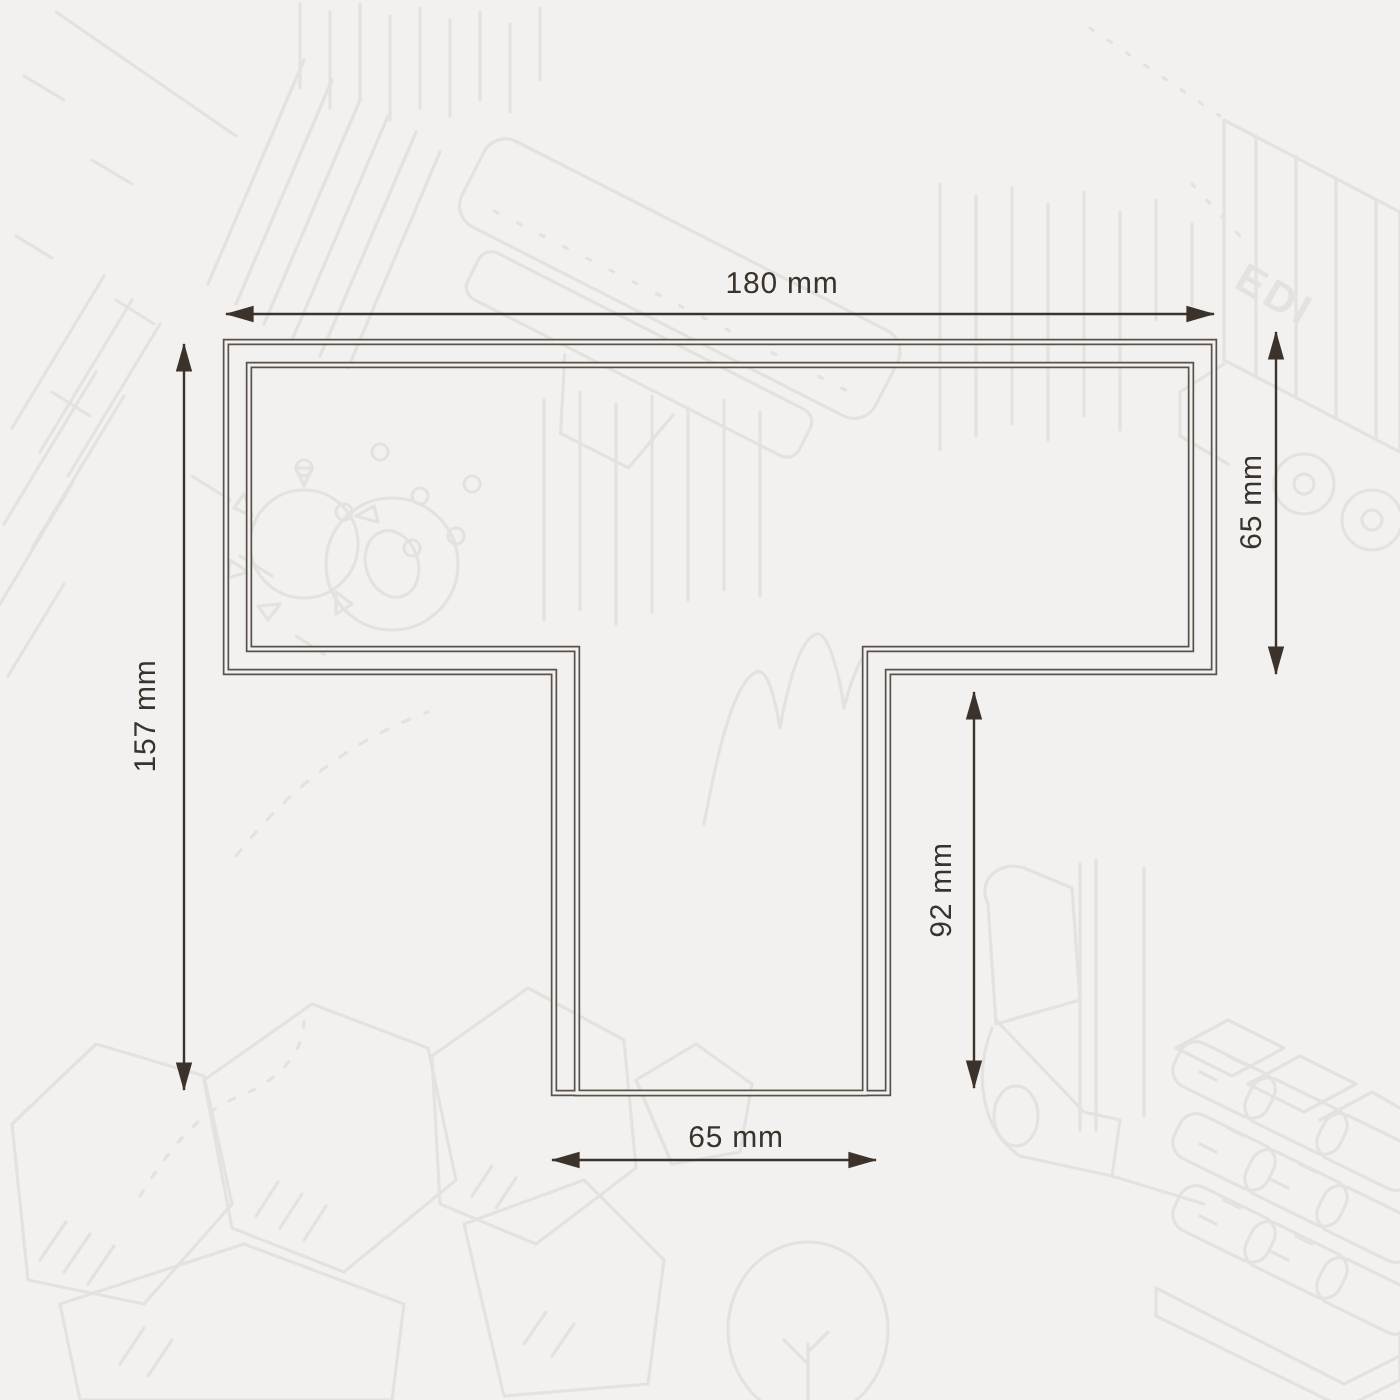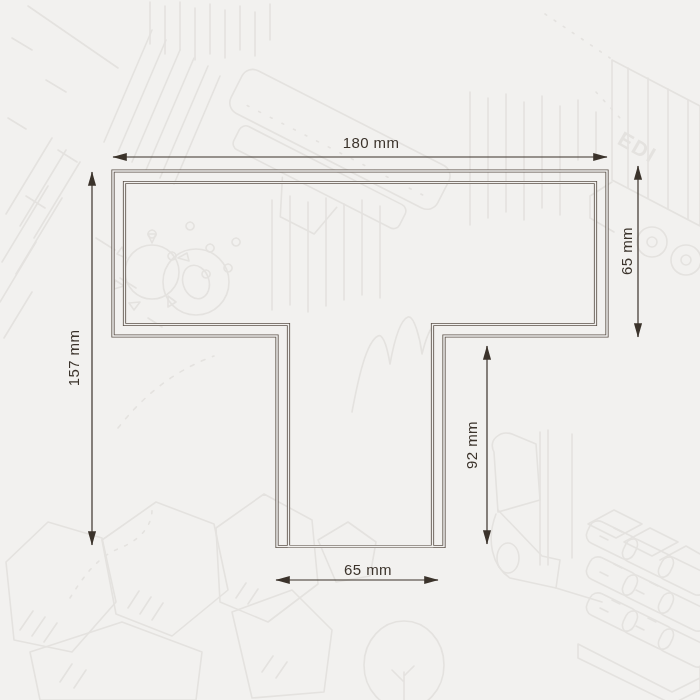--- a/index.html
+++ b/index.html
@@ -121,18 +121,18 @@
 
   <g fill="none" stroke="#3b332b" stroke-width="1.2">
     <line x1="113" y1="157" x2="607" y2="157" marker-start="url(#arrow)" marker-end="url(#arrow)"></line>
     <line x1="638" y1="166" x2="638" y2="337" marker-start="url(#arrow)" marker-end="url(#arrow)"></line>
     <line x1="92" y1="172" x2="92" y2="545" marker-start="url(#arrow)" marker-end="url(#arrow)"></line>
     <line x1="487" y1="346" x2="487" y2="544" marker-start="url(#arrow)" marker-end="url(#arrow)"></line>
     <line x1="276" y1="580" x2="438" y2="580" marker-start="url(#arrow)" marker-end="url(#arrow)"></line>
   </g>
 </svg>
 
-<div class="dim-label" style="left:371px;top:142px;">180 mm</div>
+<div class="dim-label" style="left:391px;top:142px;">180 mm</div>
 <div class="dim-label vertical" style="left:626px;top:251px;">65 mm</div>
 <div class="dim-label vertical" style="left:73px;top:358px;">157 mm</div>
 <div class="dim-label vertical" style="left:471px;top:445px;">92 mm</div>
 <div class="dim-label" style="left:368px;top:569px;">65 mm</div>
 </div>
 
 </body></html>

